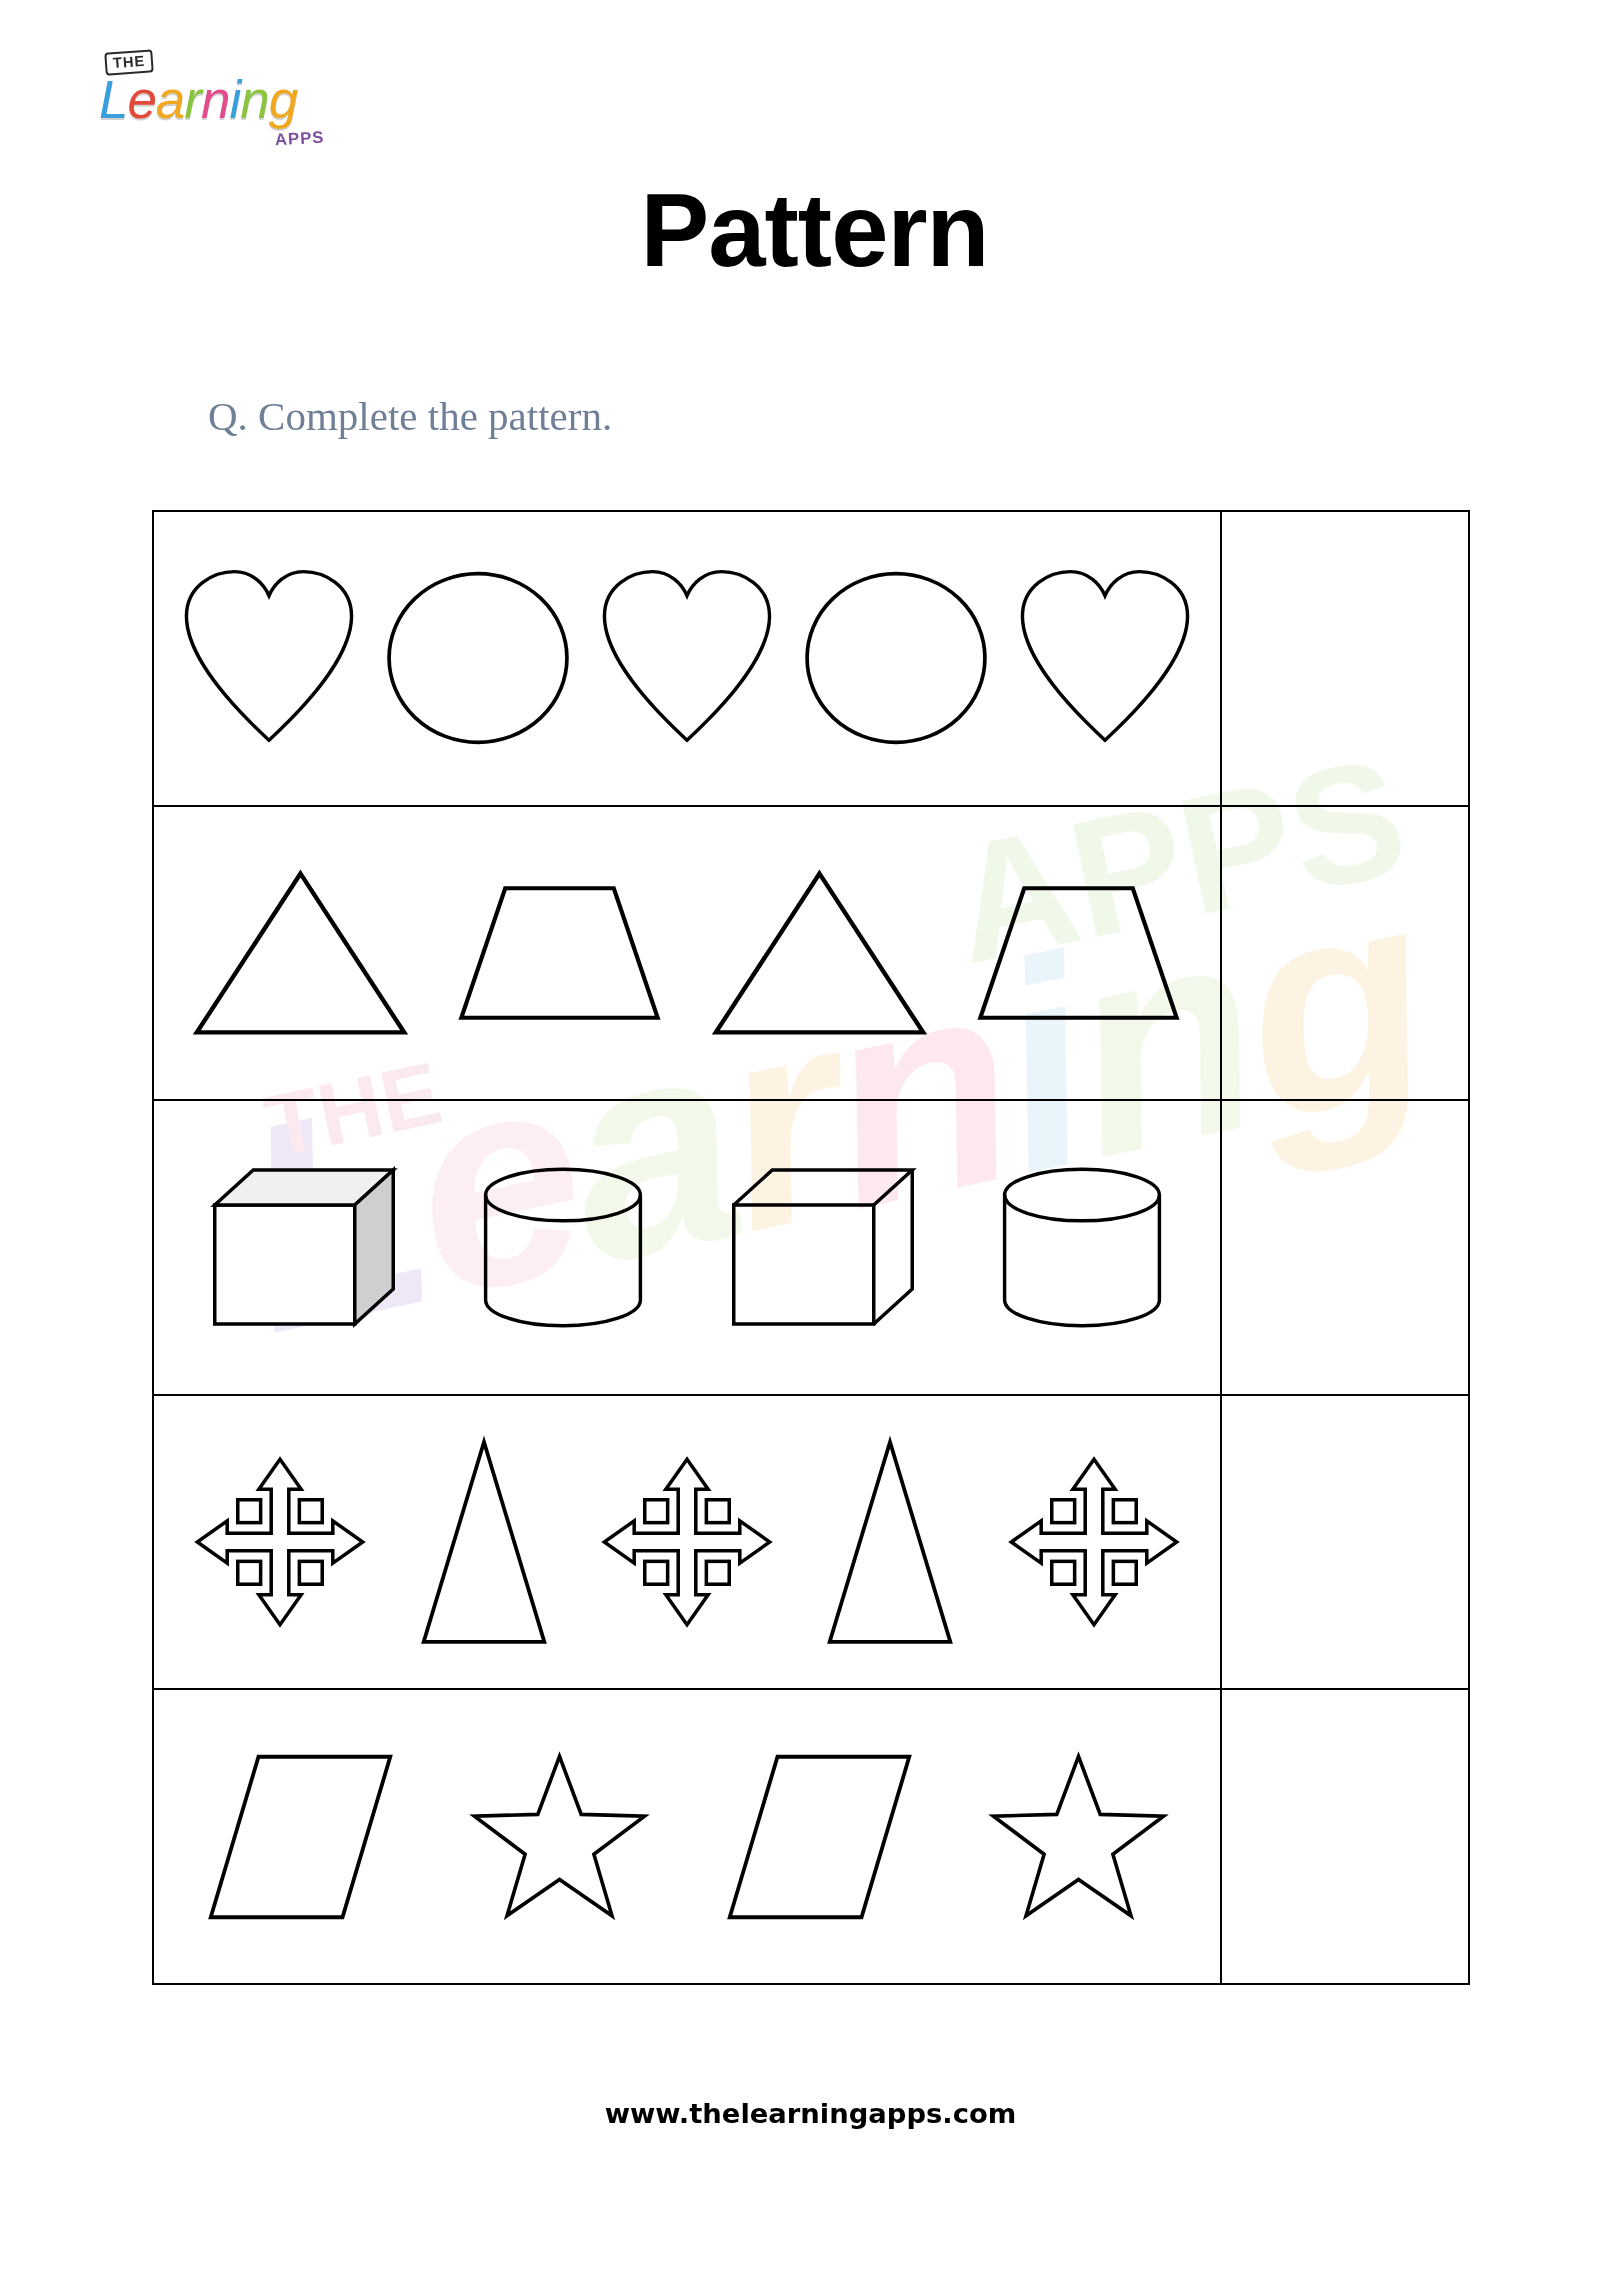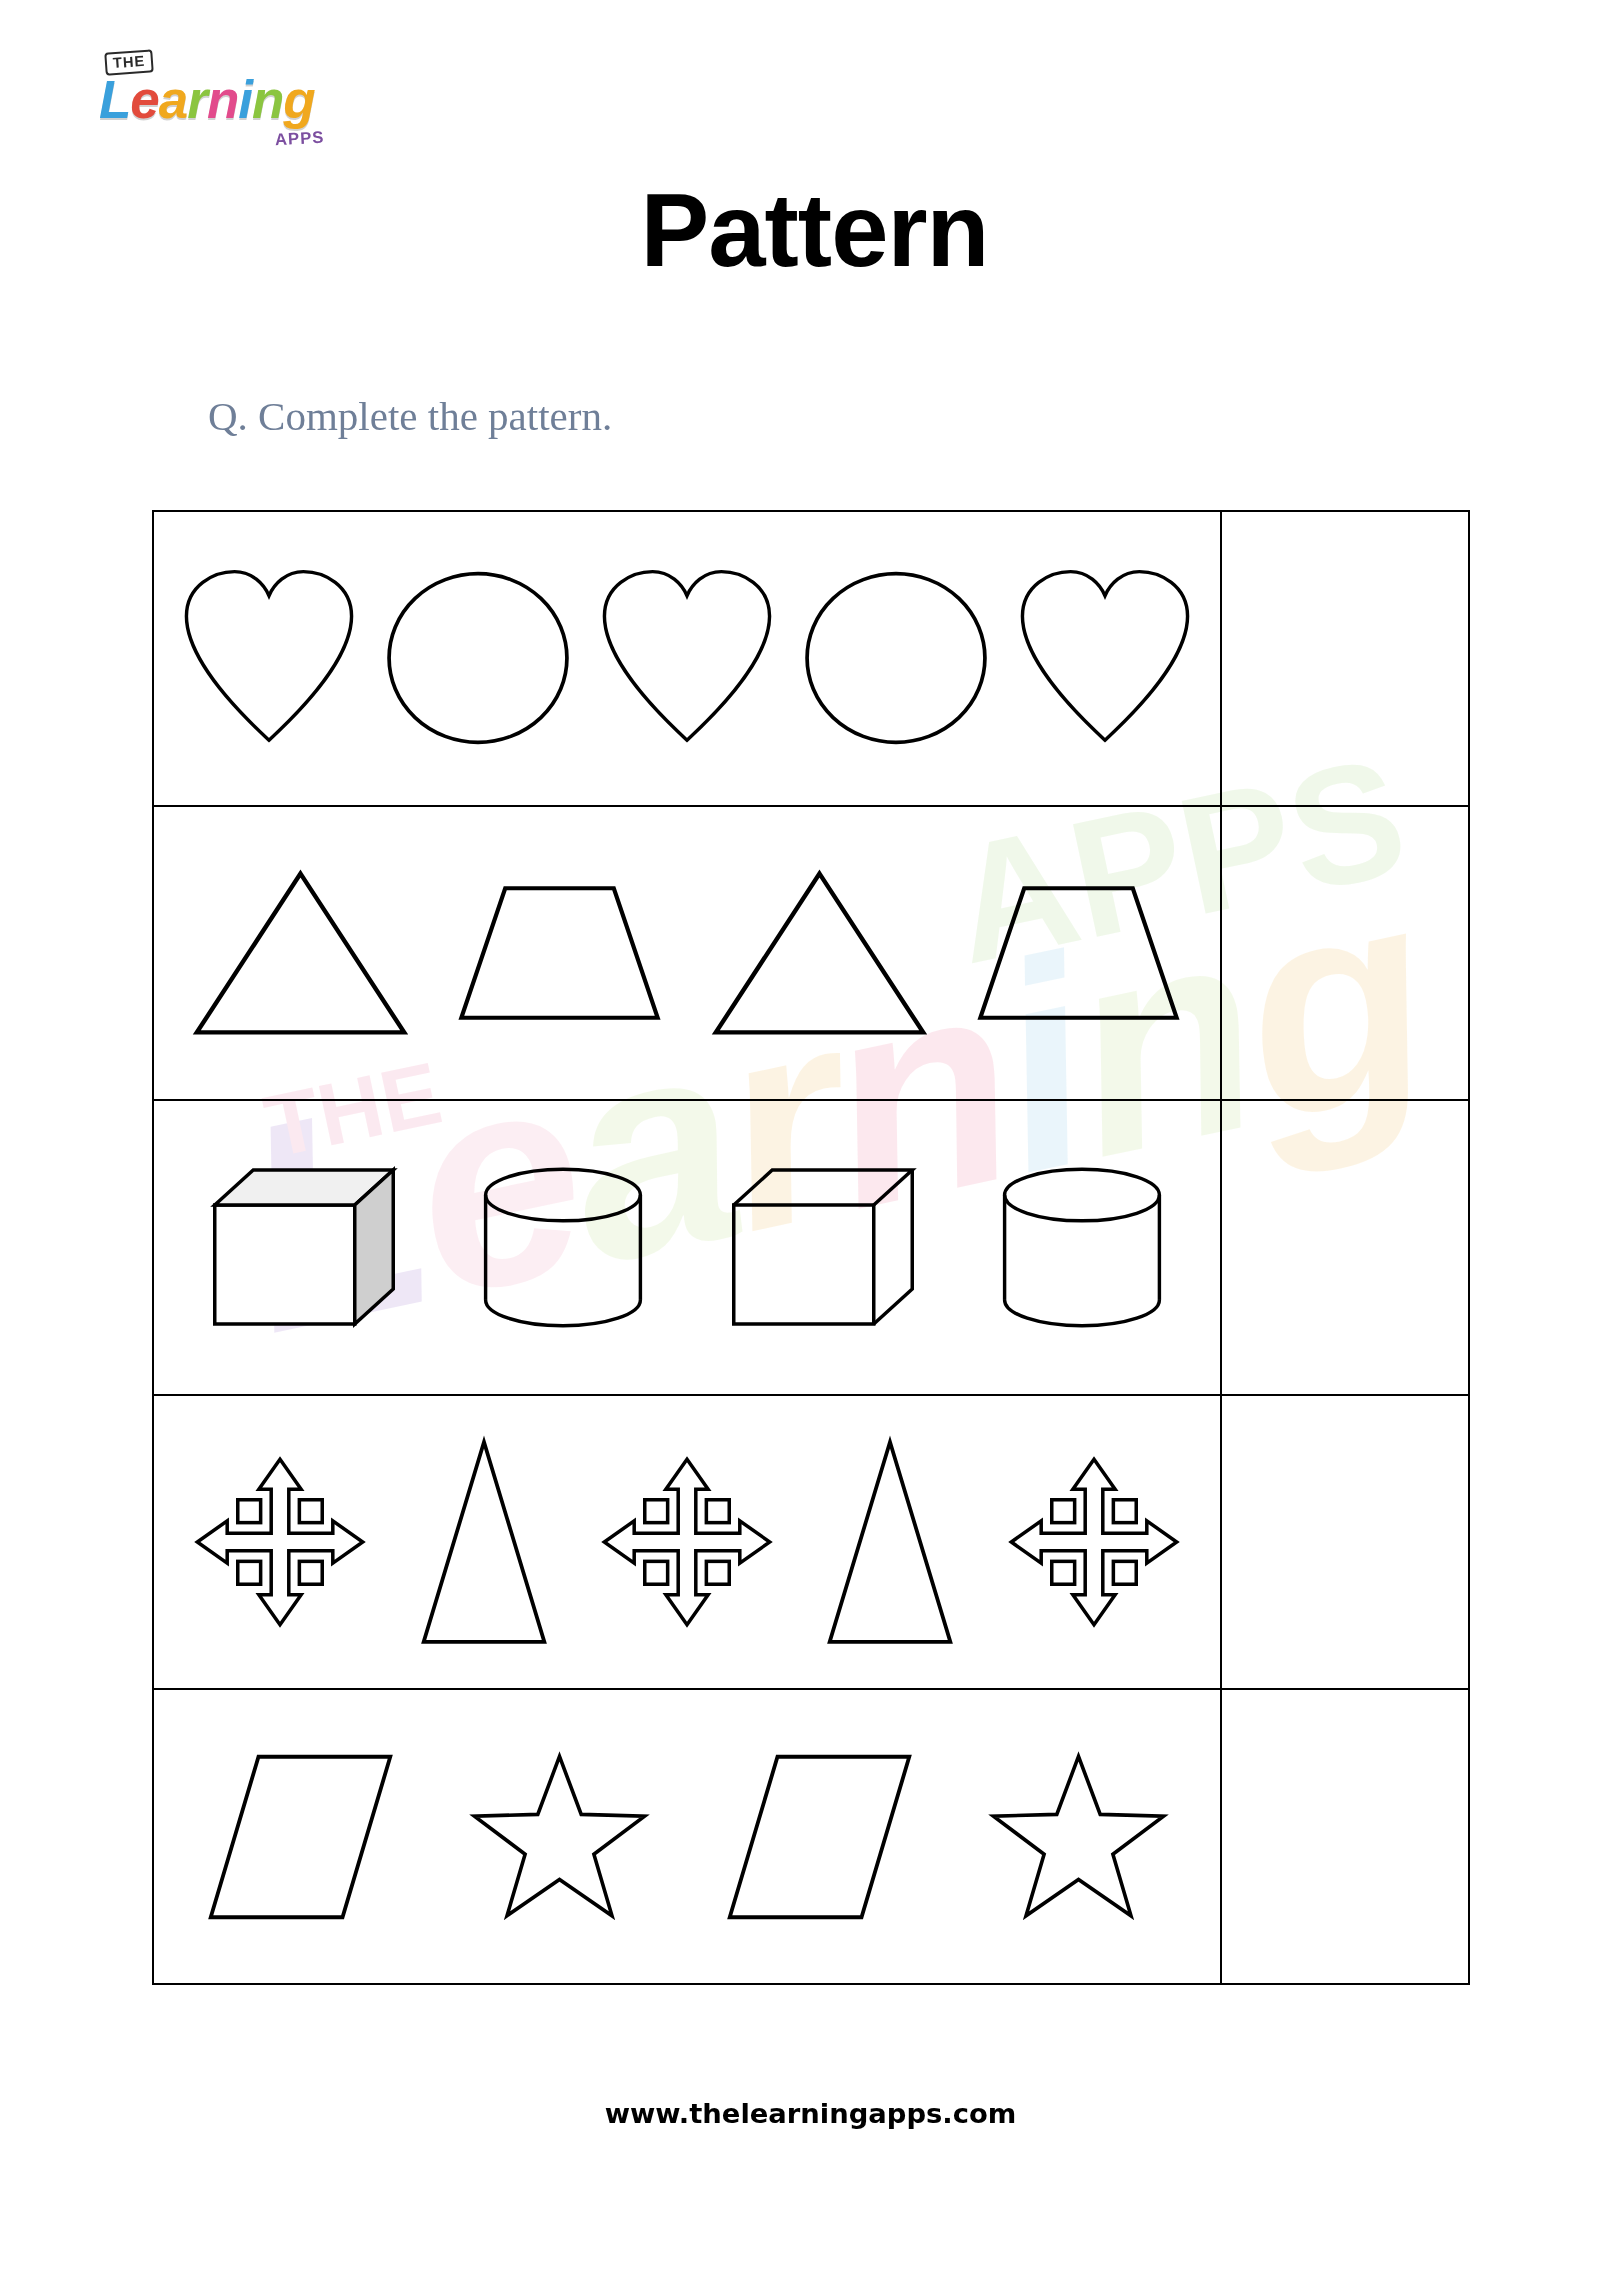--- a/index.html
+++ b/index.html
@@ -36,21 +36,21 @@
     font-size: 14.7px;
     letter-spacing: 1px;
     color: #2a2a2a;
     transform: rotate(-4deg);
   }
   .logo .learning {
     position: absolute;
     left: 5.9px;
     top: 21.6px;
     font-family: "Liberation Sans", sans-serif;
-    font-weight: bold;
+    font-weight: normal;
     font-style: italic;
     font-size: 53px;
     letter-spacing: -1px;
     white-space: nowrap;
   }
   .logo .learning span {
     -webkit-text-stroke: 2.9px #ffffff;
     paint-order: stroke fill;
     text-shadow: 0 2px 0 rgba(0,0,0,.18);
   }

